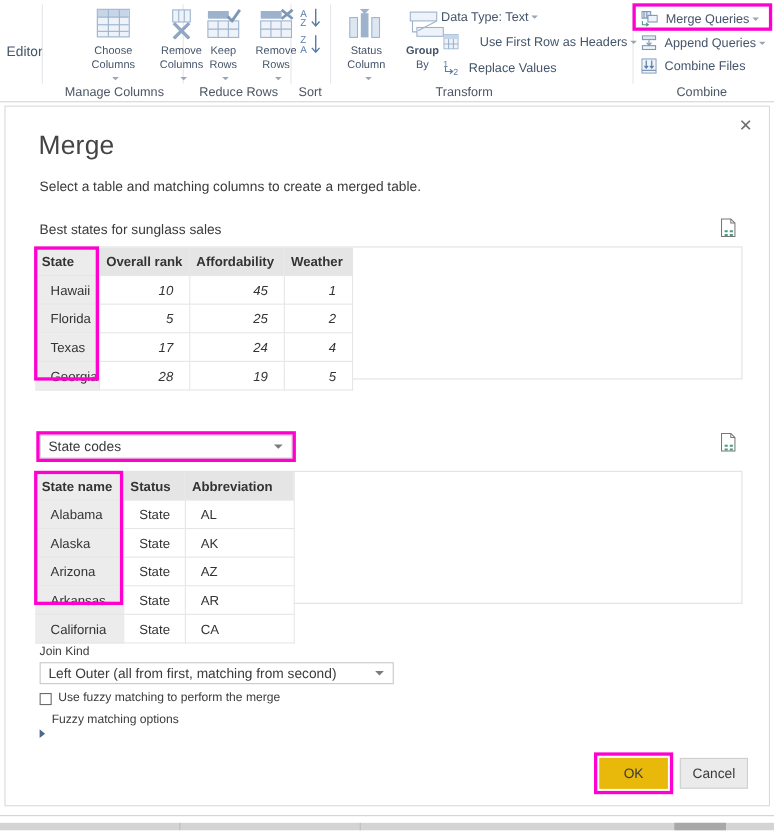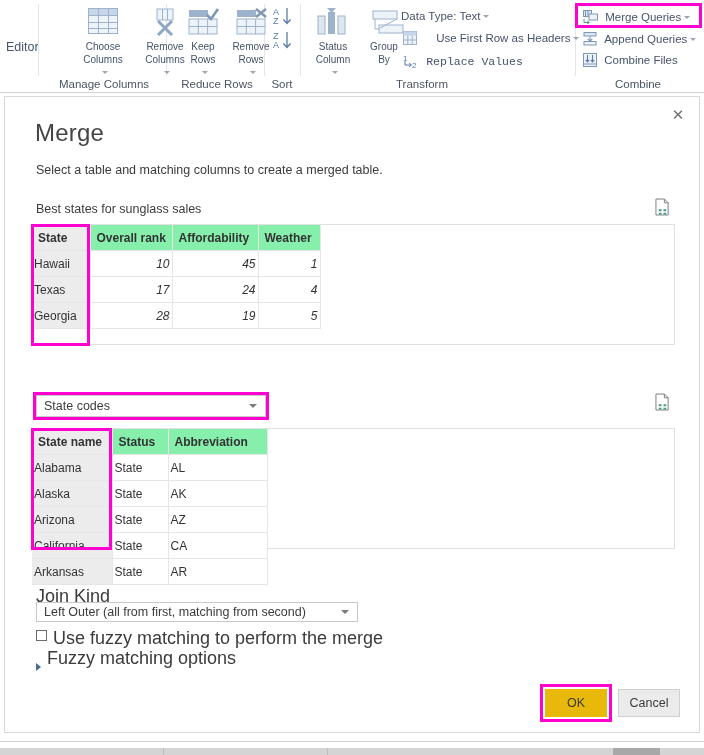--- a/index.html
+++ b/index.html
@@ -61,47 +61,47 @@
 
   
   .doc-ic{position:absolute;width:15px;height:18px;}
 
   
   .preview-box{
     position:absolute;border:1px solid #e1e1e1;background:#fff;box-sizing:border-box;
   }
   table.pv{border-collapse:collapse;table-layout:fixed;font-size:12px;}
   table.pv th{
-    background:#86efac;border:1px solid #e6e6e6;border-top:none;border-left:none;
+    background:#e5e5e5;border:1px solid #e6e6e6;border-top:none;border-left:none;
     font-weight:bold;color:#333;text-align:left;padding:3px 6px;height:19px;
     font-size:12px;white-space:nowrap;
   }
   table.pv td{
     border:1px solid #e6e6e6;border-top:none;border-left:none;
-    padding:3px 2px;height:19px;color:#333;background:#fff;white-space:nowrap;
+    padding:3px 14px;height:19px;color:#333;background:#fff;white-space:nowrap;
   }
   table.pv td.num{text-align:right;font-style:italic;}
   table.pv th.sel,table.pv td.sel{background:#ececec;}
 
   
   .hl-box{position:absolute;border:3px solid #ff00d0;box-sizing:border-box;pointer-events:none;}
 
   
   .combo{
     position:absolute;border:1px solid #c8c8c8;background:#fff;box-sizing:border-box;
     font-size:12.5px;color:#3b3b3b;
   }
   .combo .txt{position:absolute;left:7px;top:50%;transform:translateY(-50%);white-space:nowrap;}
   .combo .dd{
     position:absolute;right:8px;top:50%;transform:translateY(-50%);
     width:0;height:0;border-left:4px solid transparent;border-right:4px solid transparent;
     border-top:4px solid #7b7b7b;
   }
 
-  .lbl{position:absolute;font-size:18px;color:#3b3b3b;}
+  .lbl{position:absolute;font-size:11px;color:#3b3b3b;}
 
   .cb{
     position:absolute;width:11px;height:11px;border:1px solid #6b6b6b;background:#fff;box-sizing:border-box;
   }
   .tri{
     position:absolute;width:0;height:0;
     border-top:4px solid transparent;border-bottom:4px solid transparent;
     border-left:5px solid #4a6a8a;
   }
 
@@ -209,21 +209,21 @@
     <span class="cap">Column</span><span class="caret"></span>
   </div>
 
   <div class="rb-btn" style="left:360px;top:8px;width:48px;">
     <svg class="ic" style="left:6px;top:1px;" width="38" height="28" viewBox="0 0 38 28">
       <rect x="7" y="2" width="24" height="8" fill="#eef3f9" stroke="#9db3cd"></rect>
       <rect x="13" y="16" width="24" height="8" fill="#eef3f9" stroke="#9db3cd"></rect>
       <path d="M9 10 L9 20 L13 20" stroke="#9db3cd" fill="none"></path>
       <path d="M31 10 L14 19" stroke="#9db3cd" fill="none"></path>
     </svg>
-    <span class="cap" style="display:block;margin-top:32px;">Group</span>
+    <span class="cap" style="display:block;margin-top:32px;font-weight:bold;">Group</span>
     <span class="cap">By</span>
   </div>
 
   <div class="rb-small" style="left:401px;top:10px;">
     <span>Data Type: Text</span><span class="caret"></span>
   </div>
 
   <div class="rb-small" style="left:403px;top:31px;">
     <svg style="vertical-align:-3px;" width="14" height="14" viewBox="0 0 14 14">
       <rect x="0.5" y="0.5" width="13" height="13" fill="#eef3f9" stroke="#9db3cd"></rect>
@@ -234,21 +234,21 @@
     </svg>
     <span style="margin-left:16px;">Use First Row as Headers</span><span class="caret"></span>
   </div>
 
   <div class="rb-small" style="left:403px;top:53px;">
     <svg style="vertical-align:-4px;" width="17" height="16" viewBox="0 0 17 16">
       <text x="0" y="8" font-family="Liberation Sans, sans-serif" font-size="8" fill="#5a7ba6">1</text>
       <text x="9" y="15" font-family="Liberation Sans, sans-serif" font-size="8" fill="#5a7ba6">2</text>
       <path d="M2 8 L2 12 L8 12 M6 10 L8.5 12 L6 14" stroke="#5a7ba6" stroke-width="1" fill="none"></path>
     </svg>
-    <span style="margin-left:3px;font-family:Liberation Mono, monospace;">Replace Values</span>
+    <span style="margin-left:3px;">Replace Values</span>
   </div>
 
   <div class="rb-small" style="left:583px;top:10px;">
     <svg style="vertical-align:-3px;" width="15" height="14" viewBox="0 0 15 14">
       <rect x="0.5" y="0.5" width="8" height="6" fill="#dde7f2" stroke="#7e97b6"></rect>
       <rect x="6" y="4" width="8.5" height="6" fill="#eef3f9" stroke="#7e97b6"></rect>
       <line x1="2.5" y1="0.5" x2="2.5" y2="6.5" stroke="#7e97b6"></line>
       <line x1="5" y1="0.5" x2="5" y2="6.5" stroke="#7e97b6"></line>
       <path d="M1 9 L1 12.5 L6 12.5 M4.2 10.8 L6.4 12.5 L4.2 14" stroke="#4a9b85" stroke-width="1" fill="none"></path>
     </svg>
@@ -313,20 +313,26 @@
         </tr>
       </thead>
       <tbody>
         <tr>
           <td class="sel">Hawaii</td>
           <td class="num">10</td>
           <td class="num">45</td>
           <td class="num">1</td>
         </tr>
         <tr>
+          <td class="sel">Florida</td>
+          <td class="num">5</td>
+          <td class="num">25</td>
+          <td class="num">2</td>
+        </tr>
+        <tr>
           <td class="sel">Texas</td>
           <td class="num">17</td>
           <td class="num">24</td>
           <td class="num">4</td>
         </tr>
         <tr>
           <td class="sel">Georgia</td>
           <td class="num">28</td>
           <td class="num">19</td>
           <td class="num">5</td>
@@ -373,28 +379,28 @@
           <td class="sel">Alaska</td>
           <td>State</td>
           <td>AK</td>
         </tr>
         <tr>
           <td class="sel">Arizona</td>
           <td>State</td>
           <td>AZ</td>
         </tr>
         <tr>
+          <td class="sel">Arkansas</td>
+          <td>State</td>
+          <td>AR</td>
+        </tr>
+        <tr>
           <td class="sel">California</td>
           <td>State</td>
           <td>CA</td>
-        </tr>
-        <tr>
-          <td class="sel">Arkansas</td>
-          <td>State</td>
-          <td>AR</td>
         </tr>
       </tbody>
     </table>
   </div>
   <div class="hl-box" style="left:26px;top:331px;width:81px;height:122px;"></div>
 
   <div class="lbl" style="left:31px;top:489px;">Join Kind</div>
   <div class="combo" style="left:31px;top:505px;width:322px;height:20px;">
     <span class="txt">Left Outer (all from first, matching from second)</span>
     <span class="dd"></span>

